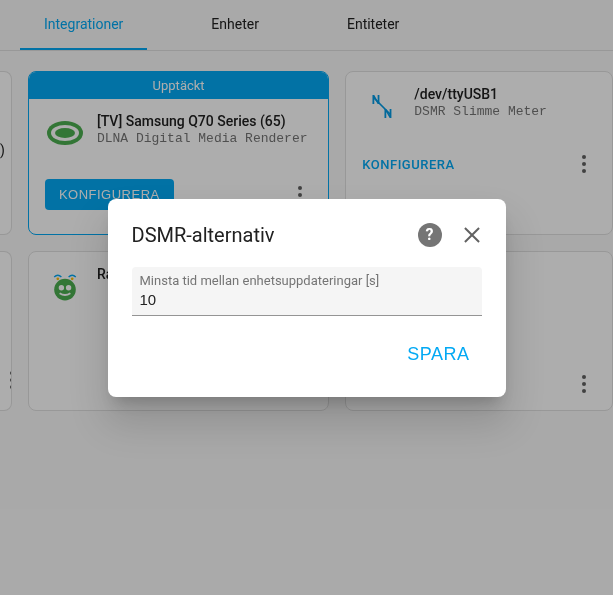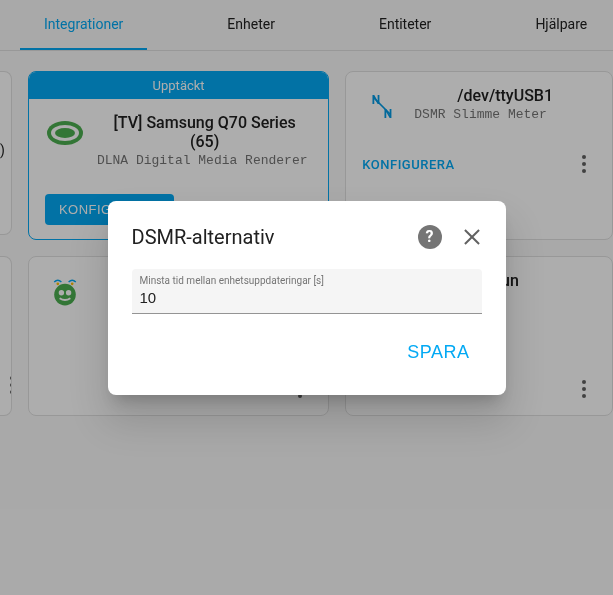--- a/index.html
+++ b/index.html
@@ -1,33 +1,33 @@
 <!DOCTYPE html>
 <html><head>
 <meta charset="utf-8">
 <style>
 * { box-sizing: border-box; margin: 0; padding: 0; }
 body { font-family: Roboto, -apple-system, BlinkMacSystemFont, sans-serif; background: #fafafa; width: 613px; height: 595px; overflow: hidden; position: relative; }
 
-.tabs { display: flex; border-bottom: 1px solid #e0e0e0; padding: 0 20px; gap: 56px; }
+.tabs { display: flex; border-bottom: 1px solid #e0e0e0; padding: 0 20px; gap: 40px; }
 .tab { padding: 16px 24px; font-size: 14px; color: #212121; cursor: pointer; border-bottom: 2px solid transparent; }
 .tab.active { color: #03a9f4; border-bottom: 2px solid #03a9f4; }
 
 .cards-area { padding: 20px 0 20px 0; display: flex; flex-wrap: wrap; gap: 16px; }
 
 .card { background: #fff; border-radius: 8px; border: 1px solid #e0e0e0; width: 304px; position: relative; overflow: hidden; }
 .card.partial-left { width: 14px; border-radius: 0 8px 8px 0; border-left: none; margin-left: -2px; }
 .card.discovered { border: 1px solid #03a9f4; }
 
 .discovered-banner { background: #03a9f4; color: #fff; text-align: center; font-size: 13px; padding: 6px 0; }
 
 .card-body { padding: 14px 16px; display: flex; gap: 12px; align-items: flex-start; }
 .card-icon { width: 40px; height: 40px; flex-shrink: 0; display: flex; align-items: center; justify-content: center; }
 .card-text { flex: 1; }
-.card-title { font-size: 16px; font-weight: 500; color: #212121; margin-bottom: 2px; text-align: center; }
+.card-title { font-size: 14px; font-weight: 500; color: #212121; margin-bottom: 2px; }
 .card-subtitle { font-size: 13px; color: #757575; font-family: Liberation Mono, monospace; }
 .card-links { font-size: 13px; margin-top: 4px; }
 .card-links a { color: #03a9f4; text-decoration: underline; cursor: pointer; }
 .card-links span { color: #757575; }
 
 .card-footer { display: flex; justify-content: space-between; align-items: center; padding: 12px 16px 14px; }
 .configure-btn { background: #03a9f4; color: #fff; border: none; border-radius: 4px; padding: 8px 14px; font-size: 13px; font-weight: 500; cursor: pointer; letter-spacing: 0.5px; }
 .configure-link { color: #03a9f4; font-size: 13px; font-weight: 500; letter-spacing: 0.5px; cursor: pointer; }
 .more-btn { width: 24px; height: 24px; display: flex; flex-direction: column; align-items: center; justify-content: center; gap: 3px; cursor: pointer; }
 .more-btn span { width: 4px; height: 4px; background: #616161; border-radius: 50%; }
@@ -40,36 +40,35 @@
 .dialog-header { display: flex; align-items: center; justify-content: space-between; margin-bottom: 20px; }
 .dialog-title { font-size: 20px; color: #212121; }
 .dialog-icons { display: flex; gap: 20px; align-items: center; }
 .help-icon { width: 24px; height: 24px; background: #757575; border-radius: 50%; color: #fff; display: flex; align-items: center; justify-content: center; font-size: 16px; font-weight: bold; cursor: pointer; }
 .close-icon { width: 20px; height: 20px; cursor: pointer; position: relative; }
 .close-icon::before, .close-icon::after { content: ''; position: absolute; left: 9px; top: 0; width: 2px; height: 20px; background: #616161; }
 .close-icon::before { transform: rotate(45deg); }
 .close-icon::after { transform: rotate(-45deg); }
 
 .input-field { border-bottom: 1px solid #949494; padding: 6px 8px 6px 8px; margin-bottom: 20px; background: #f5f5f5; border-radius: 4px 4px 0 0; }
-.input-label { font-size: 10px; color: #757575; margin-bottom: 2px; }
+.input-label { font-size: 13px; color: #757575; margin-bottom: 2px; }
 .input-value { font-size: 15px; color: #212121; border: none; background: transparent; width: 100%; outline: none; }
 
 .dialog-actions { display: flex; justify-content: flex-end; }
 .save-btn { color: #03a9f4; font-size: 18px; font-weight: 500; background: none; border: none; padding: 8px 12px; cursor: pointer; letter-spacing: 0.5px; }
 
 .partial-dots { position: absolute; left: 2px; bottom: 18px; }
 </style>
 </head>
 <body>
 
 <div class="tabs">
   <div class="tab active">Integrationer</div>
   <div class="tab">Enheter</div>
   <div class="tab">Entiteter</div>
-  <div class="tab">Hjälpare</div>
 </div>
 
 <div class="cards-area">
 
   <div style="display:flex; gap:16px; width:100%;">
     <div class="card partial-left" style="height:164px;">
       <div style="position:absolute; left:2px; top:70px; font-size:14px; color:#212121;">)</div>
     </div>
 
     <div class="card discovered">

